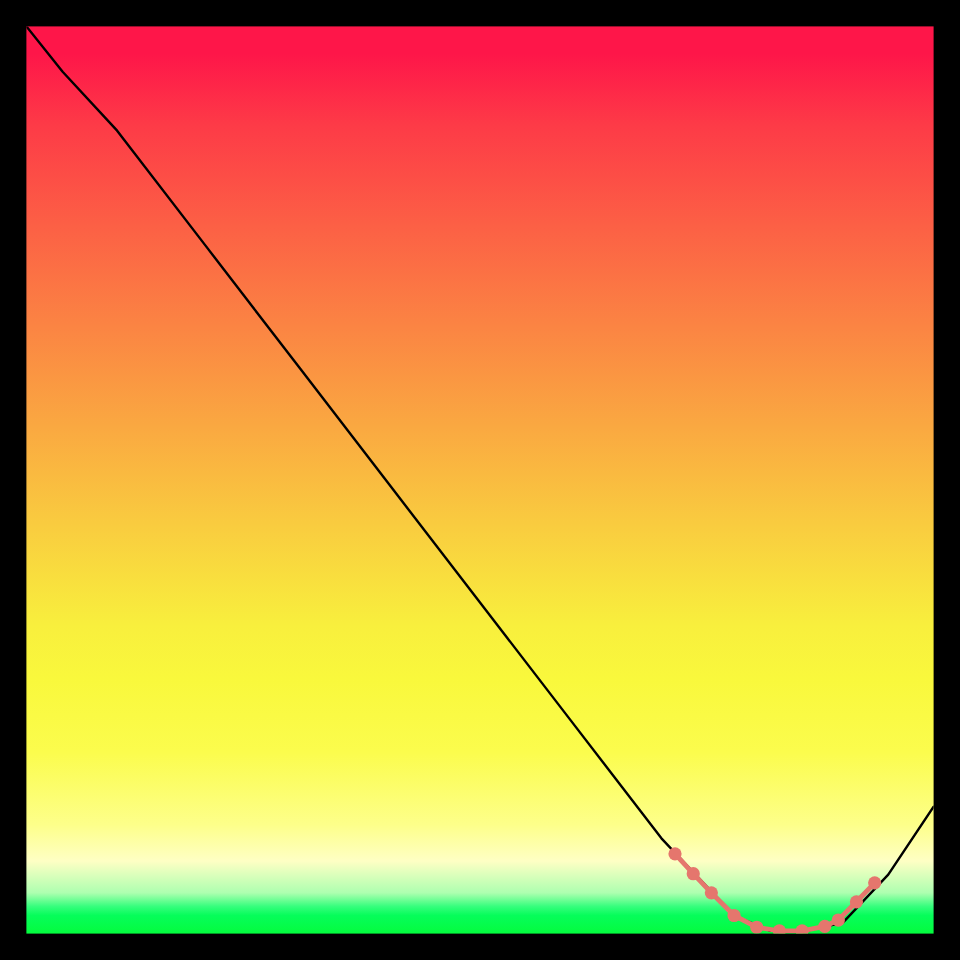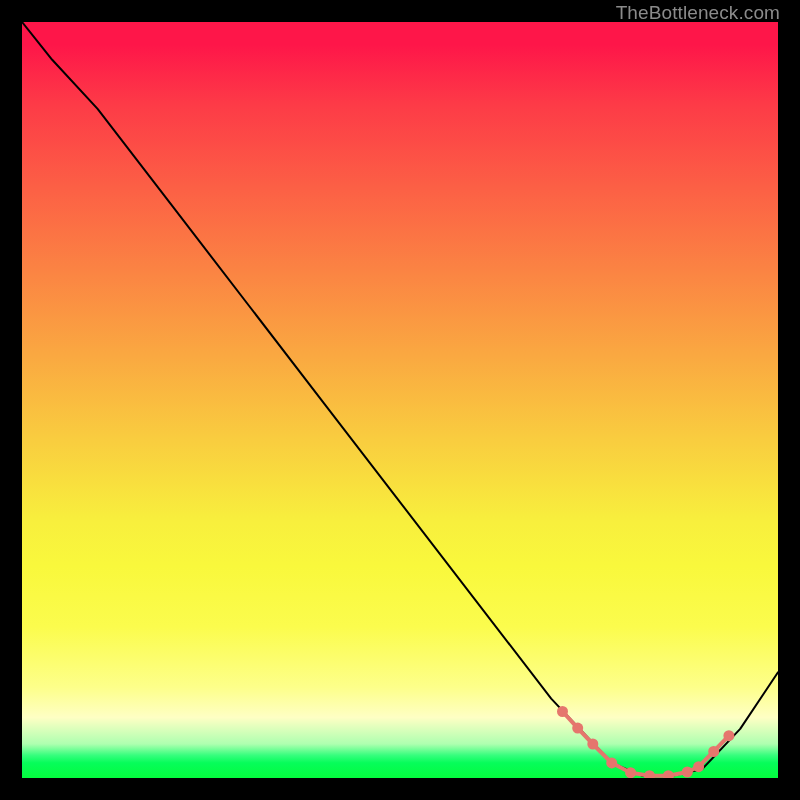--- a/index.html
+++ b/index.html
@@ -93,14 +93,13 @@
         <circle cx="608.6" cy="750.7" r="5.5" class="marker-dot"></circle>
         <circle cx="627.5" cy="753.7" r="5.5" class="marker-dot"></circle>
         <circle cx="646.4" cy="753.7" r="5.5" class="marker-dot"></circle>
         <circle cx="665.3" cy="750.0" r="5.5" class="marker-dot"></circle>
         <circle cx="676.6" cy="744.7" r="5.5" class="marker-dot"></circle>
         <circle cx="691.7" cy="729.5" r="5.5" class="marker-dot"></circle>
         <circle cx="706.9" cy="713.7" r="5.5" class="marker-dot"></circle>
       </g>
   </svg>
 
-  <div class="watermark">TheBottleneck.com</div>
 </div>
 
 </body></html>

